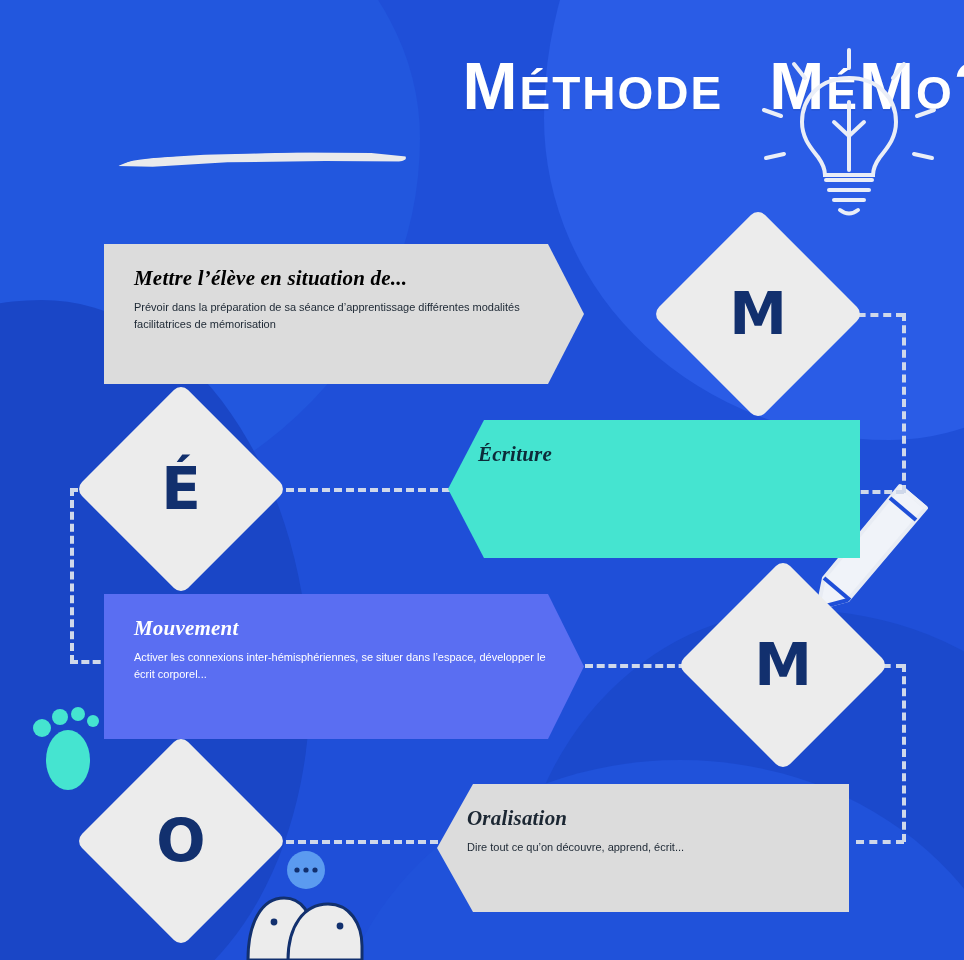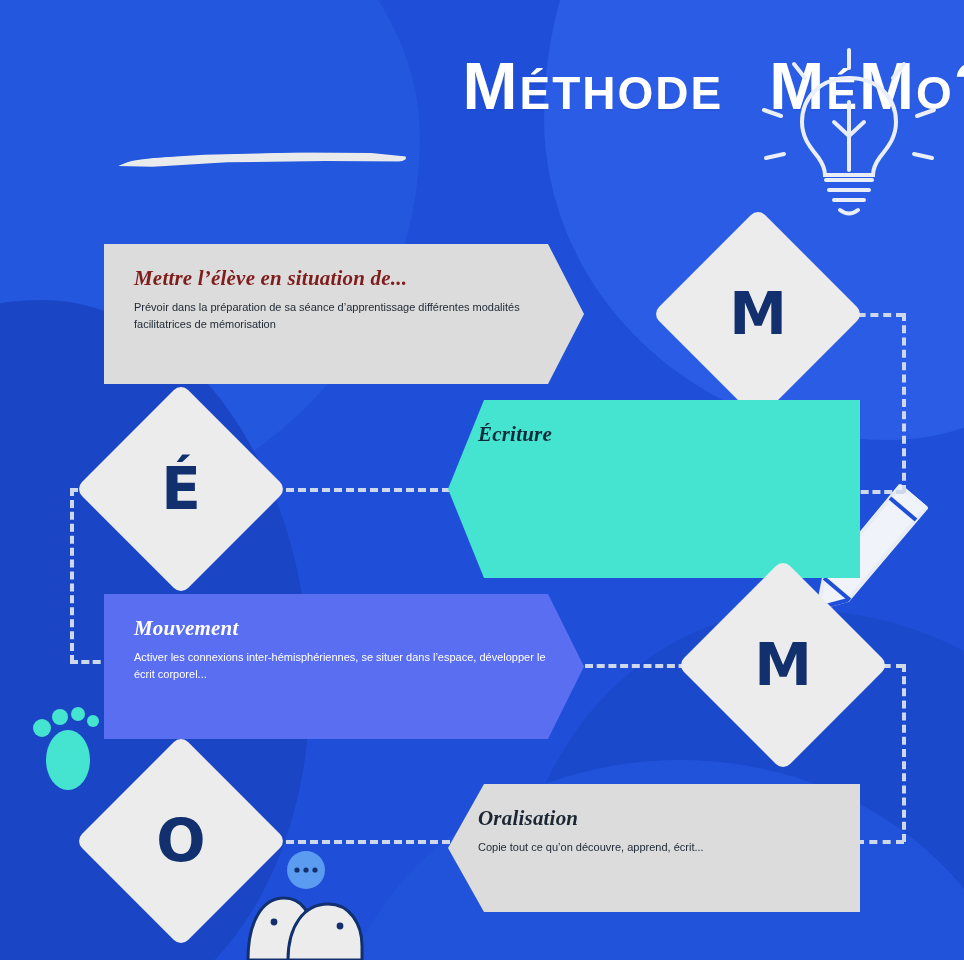--- a/index.html
+++ b/index.html
@@ -58,21 +58,21 @@
     box-sizing:border-box;
     padding:22px 26px 24px 30px;
   }
   .card h3{
     margin:0 0 8px 0;font-size:21px;font-style:italic;font-weight:bold;
     font-family:"Liberation Serif", serif;letter-spacing:.2px;
   }
   .card p{margin:0;font-size:11px;line-height:1.5;}
 
   .card-grey{background:#dcdcdc;color:#1c2733;}
-  .card-grey h3{color:#7f1d1d;}
+  .card-grey h3{color:#000000;}
   .card-teal{background:#45e4d0;color:#10333a;}
   .card-teal h3{color:#0d2b3a;}
   .card-blue{background:#5a6ef2;color:#ffffff;}
   .card-blue h3{color:#ffffff;}
   .card-grey2{background:#dcdcdc;color:#1c2733;}
 
   
   .arrow-r{clip-path:polygon(0 0,calc(100% - 36px) 0,100% 50%,calc(100% - 36px) 100%,0 100%);}
   
   .arrow-l{clip-path:polygon(36px 0,100% 0,100% 100%,36px 100%,0 50%);}
@@ -170,21 +170,21 @@
   </div>
   <div class="diamond" style="left:683px;top:239px;">
     <div class="glyph">M</div>
   </div>
 
   <div class="dash d-h" style="left:250px;top:488px;width:200px;"></div>
   <div class="dash d-v" style="left:70px;top:488px;height:175px;"></div>
   <div class="dash d-h" style="left:70px;top:488px;width:42px;"></div>
   <div class="dash d-h" style="left:70px;top:660px;width:42px;"></div>
 
-  <div class="card card-teal arrow-l" style="left:448px;top:400px;width:412px;height:178px;">
+  <div class="card card-teal arrow-l" style="left:448px;top:420px;width:412px;height:138px;">
     <h3>Écriture</h3>
   </div>
   <div class="diamond" style="left:106px;top:414px;">
     <div class="glyph">É</div>
   </div>
 
   <div class="dash d-h" style="left:585px;top:664px;width:125px;"></div>
   <div class="dash d-v" style="left:902px;top:664px;height:178px;"></div>
   <div class="dash d-h" style="left:856px;top:664px;width:48px;"></div>
   <div class="dash d-h" style="left:856px;top:840px;width:48px;"></div>
@@ -192,21 +192,21 @@
   <div class="card card-blue arrow-r" style="left:104px;top:594px;width:480px;height:145px;">
     <h3>Mouvement</h3>
     <p>Activer les connexions inter-hémisphériennes, se situer dans l’espace, développer le écrit corporel...</p>
   </div>
   <div class="diamond" style="left:708px;top:590px;">
     <div class="glyph">M</div>
   </div>
 
   <div class="dash d-h" style="left:250px;top:840px;width:200px;"></div>
 
-  <div class="card card-grey2 arrow-l" style="left:448px;top:784px;width:412px;height:128px;">
+  <div class="card card-grey2 arrow-l" style="left:437px;top:784px;width:412px;height:128px;">
     <h3>Oralisation</h3>
-    <p>Copie tout ce qu’on découvre, apprend, écrit...</p>
+    <p>Dire tout ce qu’on découvre, apprend, écrit...</p>
   </div>
   <div class="diamond" style="left:106px;top:766px;">
     <div class="glyph glyph-dot">O</div>
   </div>
 
 </div>
 
 </body></html>

